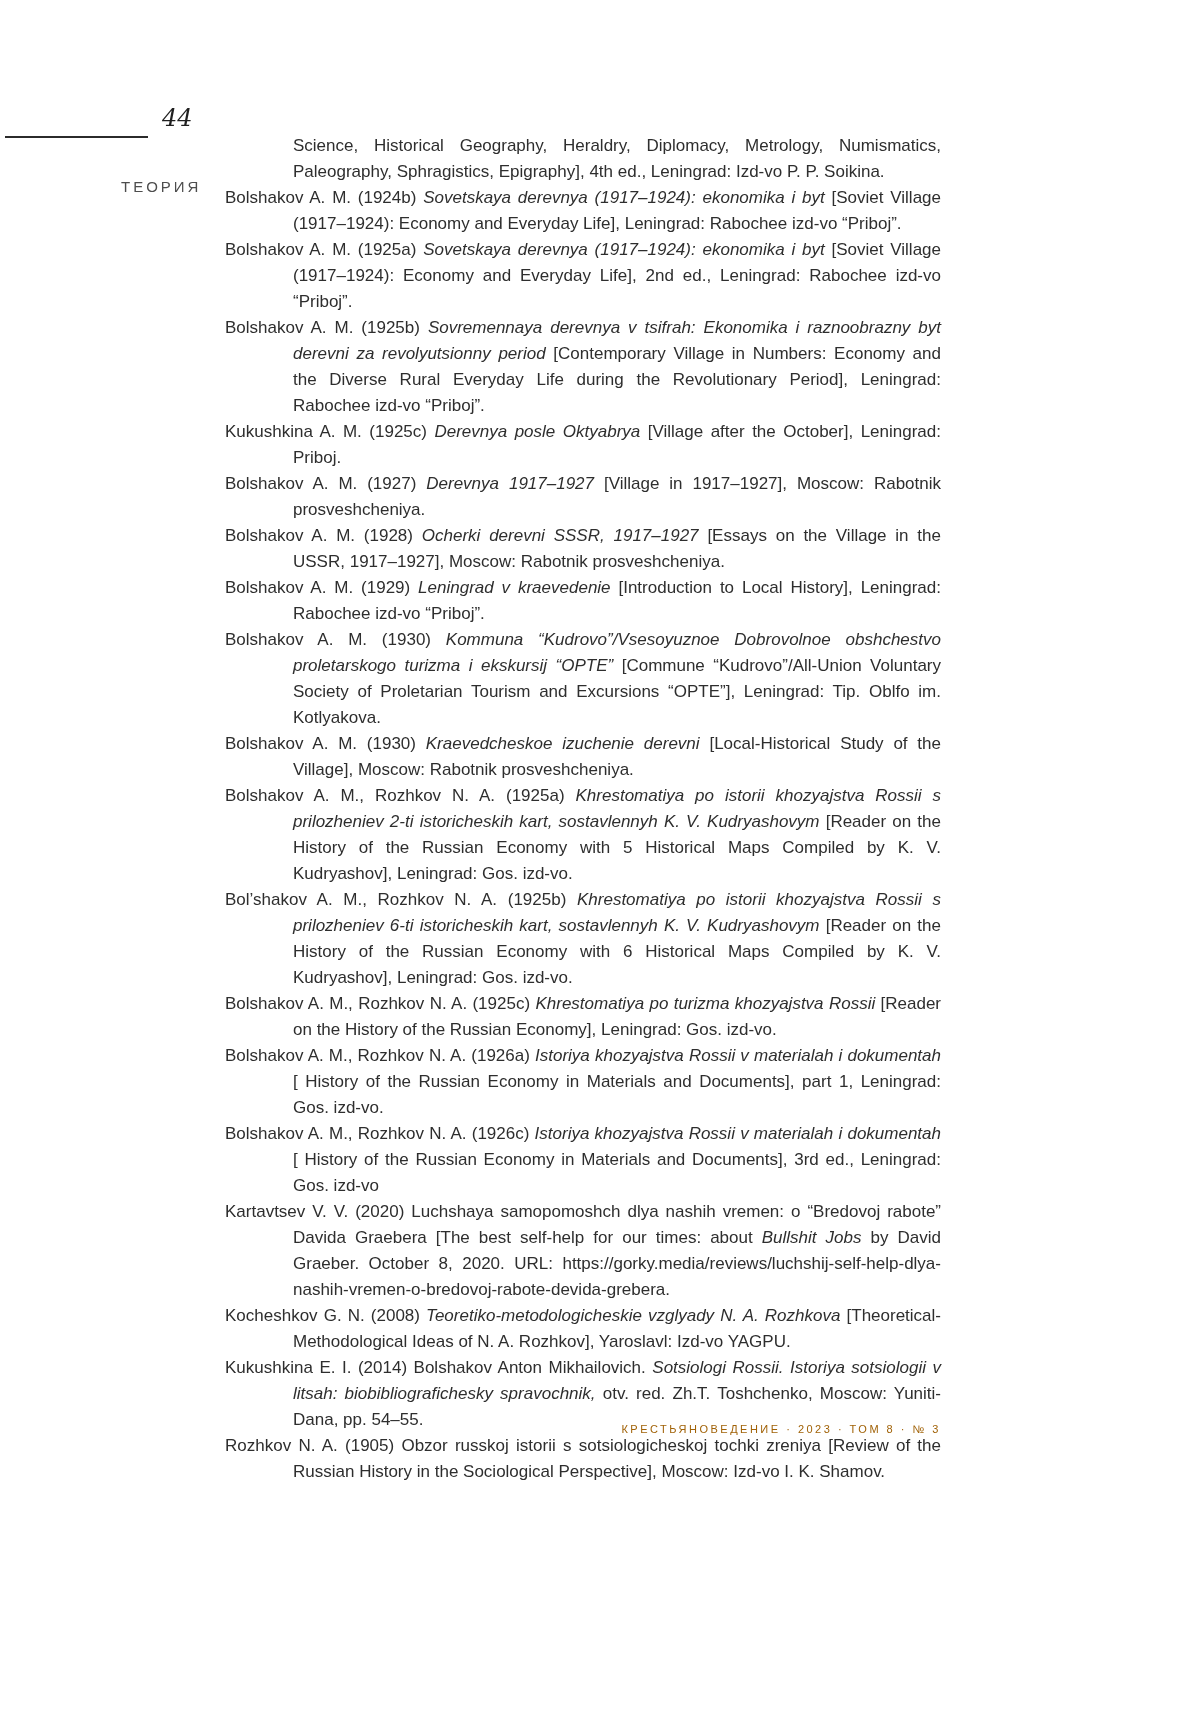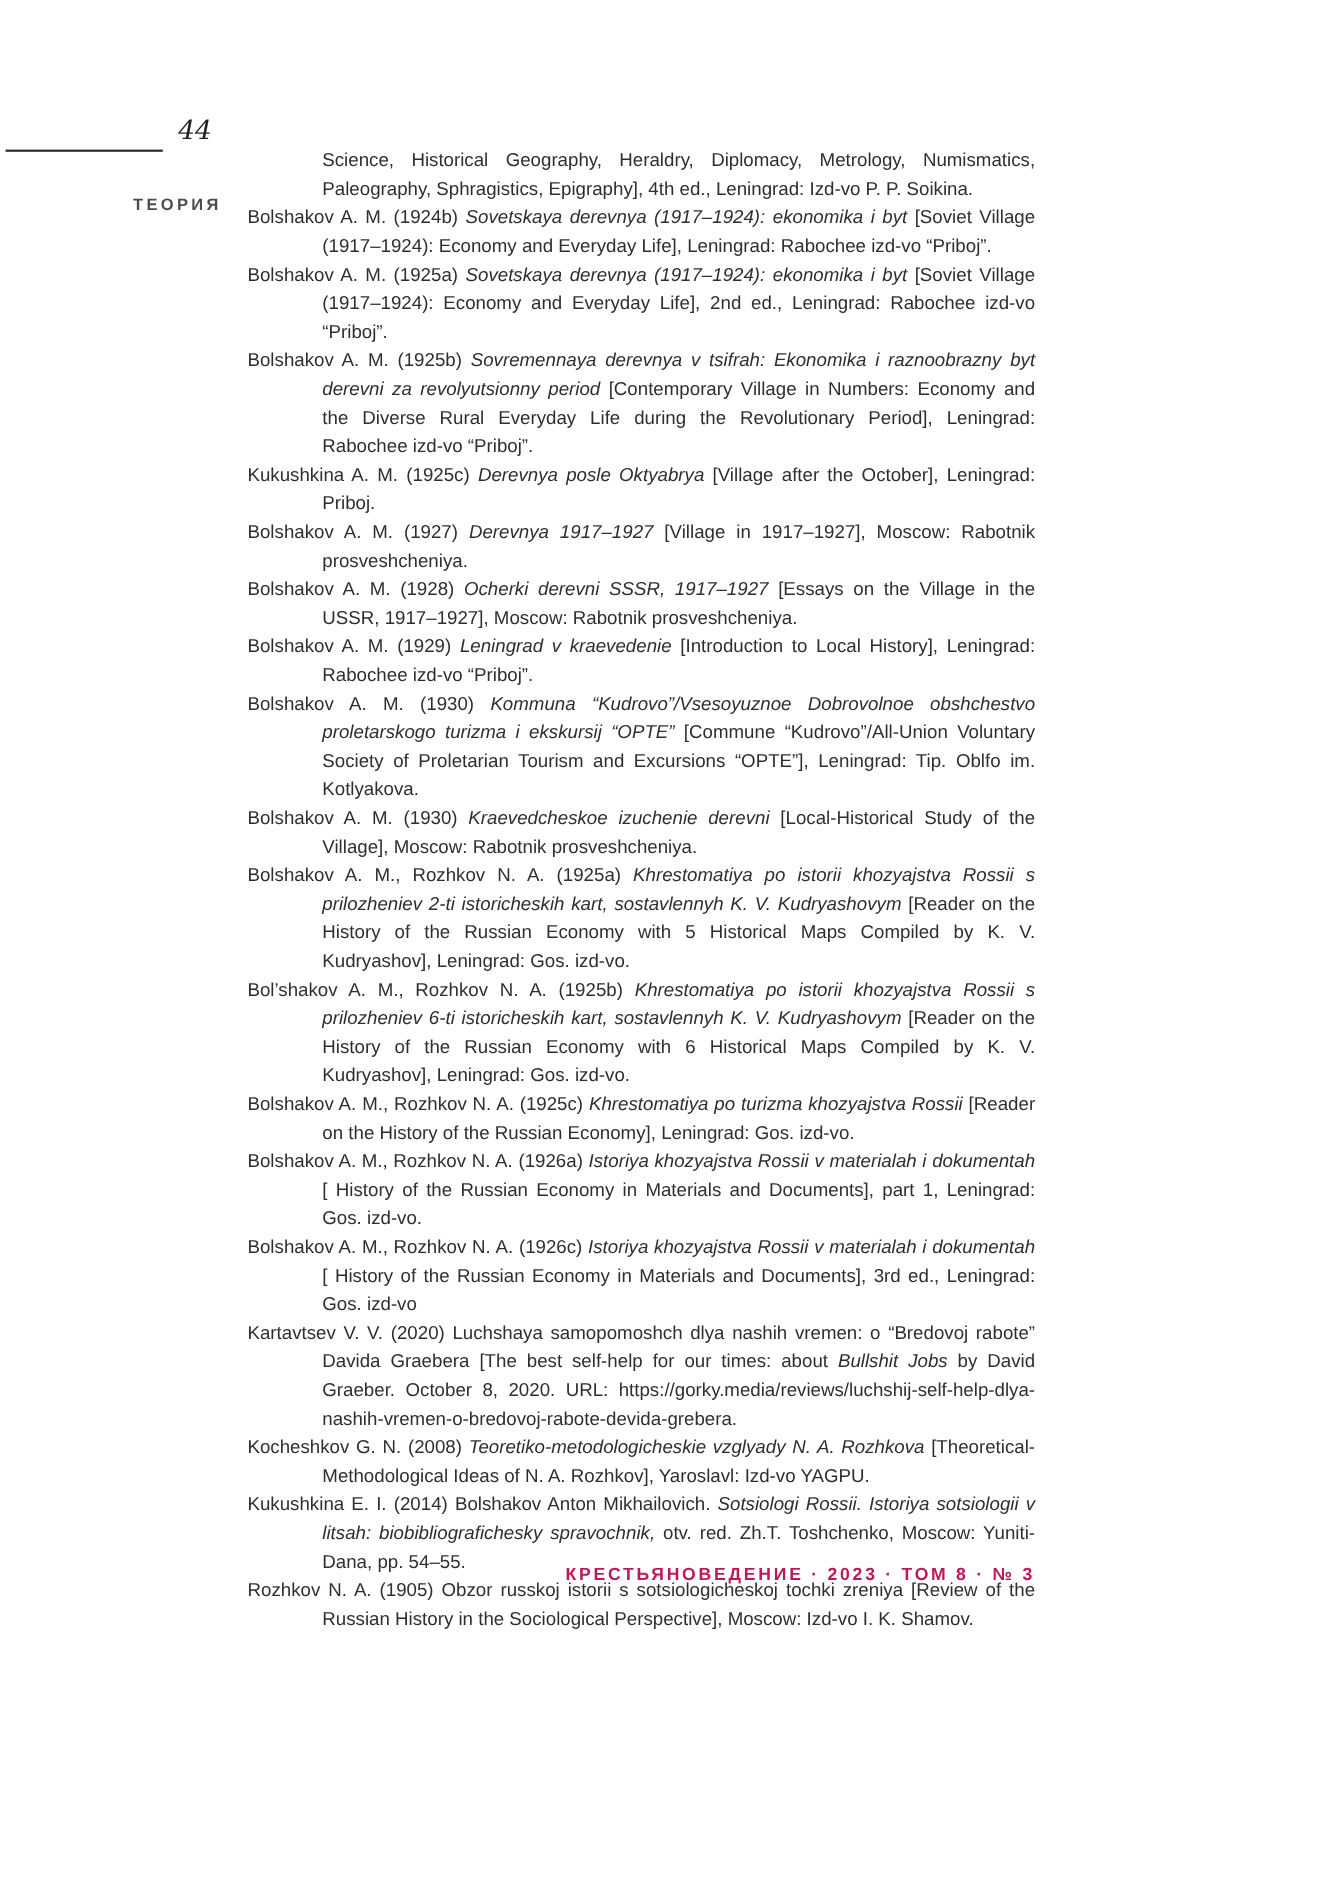--- a/index.html
+++ b/index.html
@@ -32,21 +32,20 @@
     font-size: 24px;
     color: #1f1f1f;
   }
   .section-label {
     position: absolute;
     left: 121px;
     top: 178px;
     font-size: 15px;
     letter-spacing: 3px;
     color: #4d4d4d;
-    font-weight: bold;
   }
   .content {
     position: absolute;
     left: 225px;
     top: 117px;
     width: 716px;
     margin-top: 16px;
   }
   .ref {
     margin: 0;
@@ -62,24 +61,23 @@
   }
   .it {
     font-style: italic;
   }
   .footer {
     position: absolute;
     left: 225px;
     top: 1423px;
     width: 716px;
     text-align: right;
-    font-size: 16px;
+    font-size: 11px;
     letter-spacing: 2.5px;
-    color: #be185d;
-    font-weight: bold;
+    color: #a16207;
   }
 </style>
 </head>
 <body>
 
 <div class="rule"></div>
 
 <div class="pagenum">44</div>
 
 <div class="section-label">ТЕОРИЯ</div>

